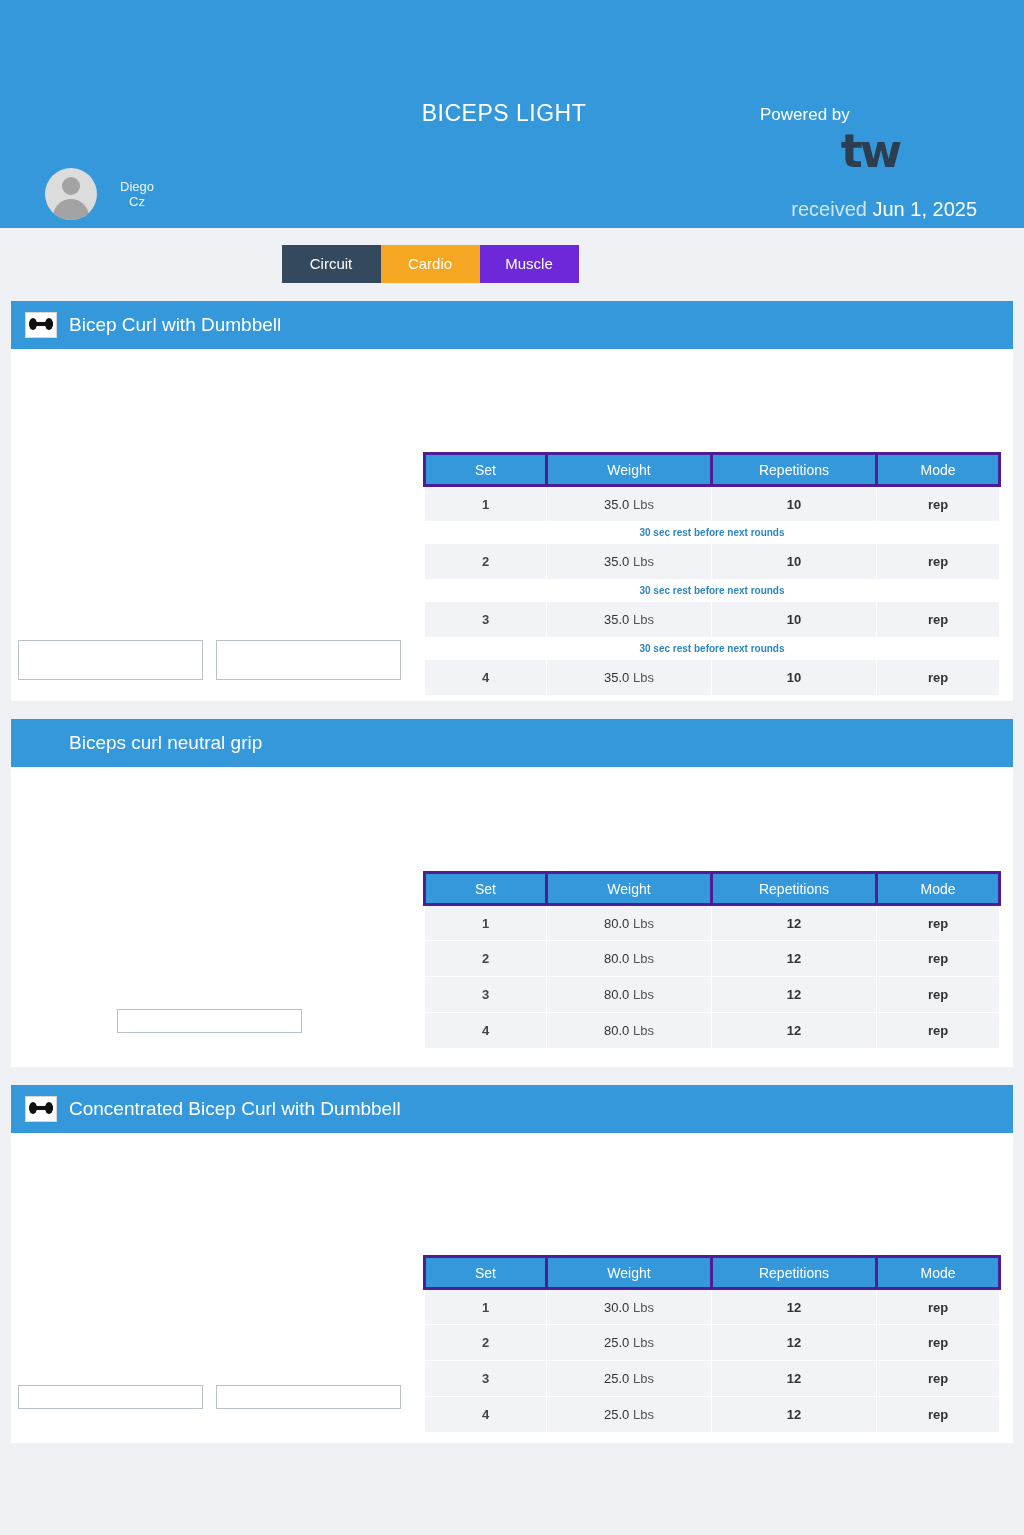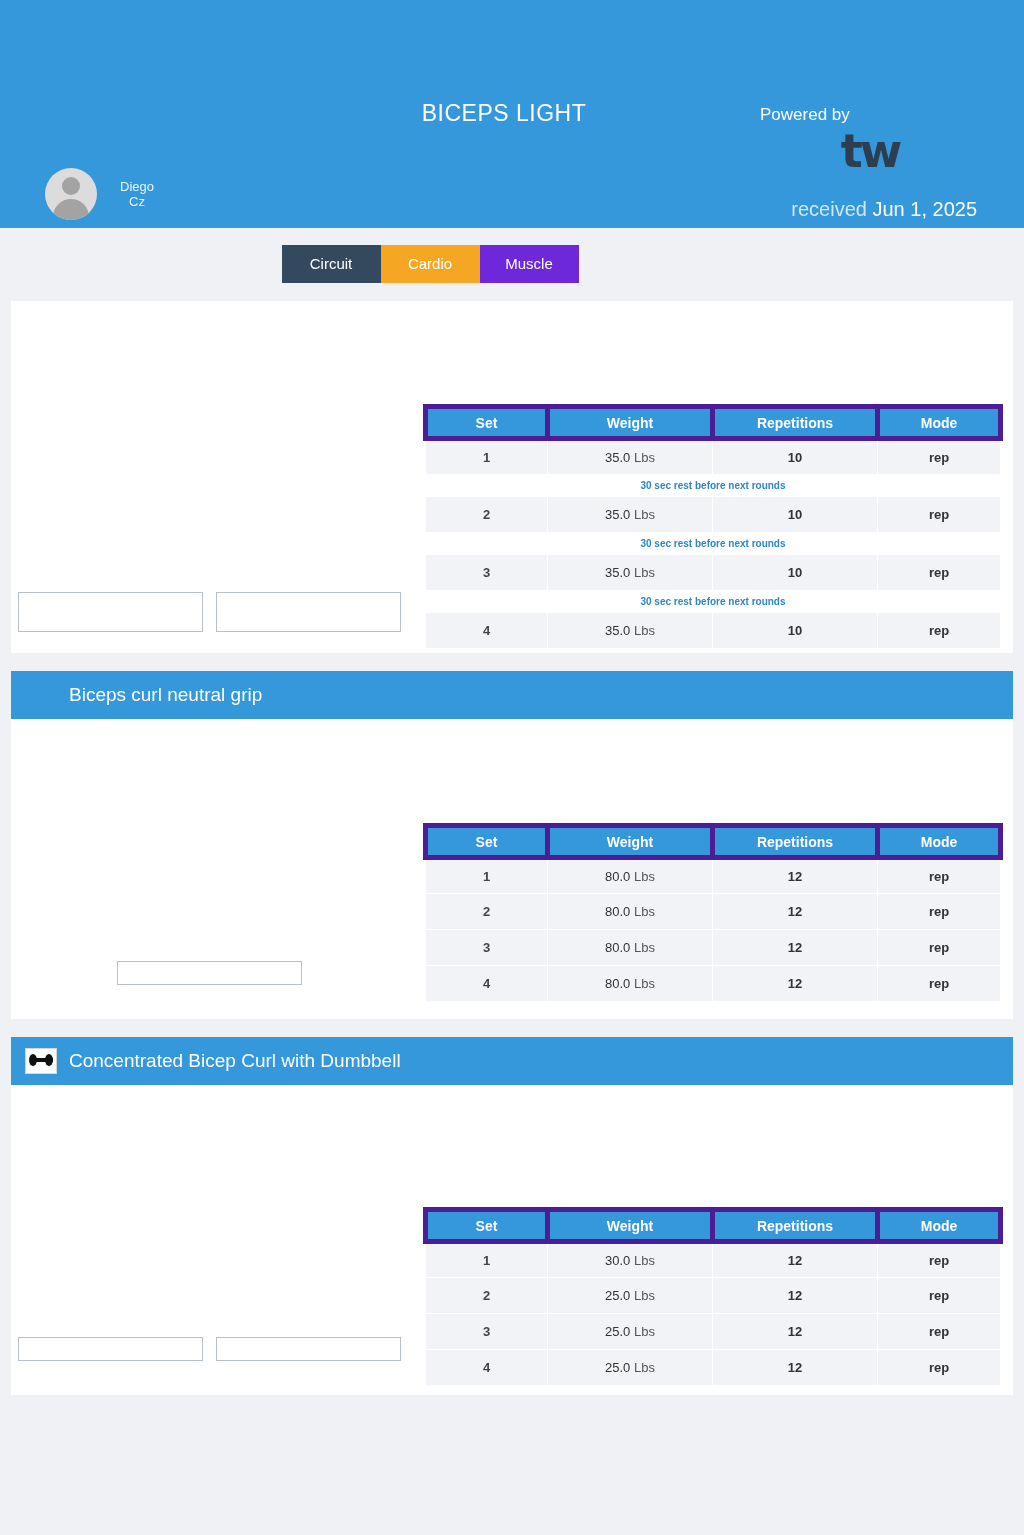--- a/index.html
+++ b/index.html
@@ -185,24 +185,24 @@
     width: 575px;
   }
   table.sets {
     border-collapse: collapse;
     width: 575px;
     table-layout: fixed;
   }
   table.sets th {
     background: #3498db;
     color: #ffffff;
-    font-weight: bold;
+    font-weight: normal;
     font-size: 14px;
     height: 32px;
-    border: 5px solid #4c1d95;
+    border: 3px solid #4c1d95;
   }
   table.sets td {
     background: #f2f3f7;
     height: 36px;
     text-align: center;
     font-size: 13px;
     color: #333333;
     border: 1px solid #ffffff;
   }
   table.sets td.set-num { font-weight: bold; color: #444444; }
@@ -245,20 +245,24 @@
   </div>
 </div>
 
 <div class="tabs">
   <div class="tab tab-circuit">Circuit</div>
   <div class="tab tab-cardio">Cardio</div>
   <div class="tab tab-muscle">Muscle</div>
 </div>
 
 <div class="card">
+  <div class="card-header">
+    <div class="dumbbell-icon"></div>
+    <div class="card-title">Bicep Curl with Dumbbell</div>
+  </div>
   <div class="card-body" style="height:352px;">
     <div class="placeholder" style="left:7px; top:291px; width:185px;"></div>
     <div class="placeholder" style="left:205px; top:291px; width:185px;"></div>
 
     <div class="table-wrap" style="top:103px;">
       <table class="sets">
         <thead>
           <tr>
             <th class="col-set">Set</th>
             <th class="col-weight">Weight</th>

